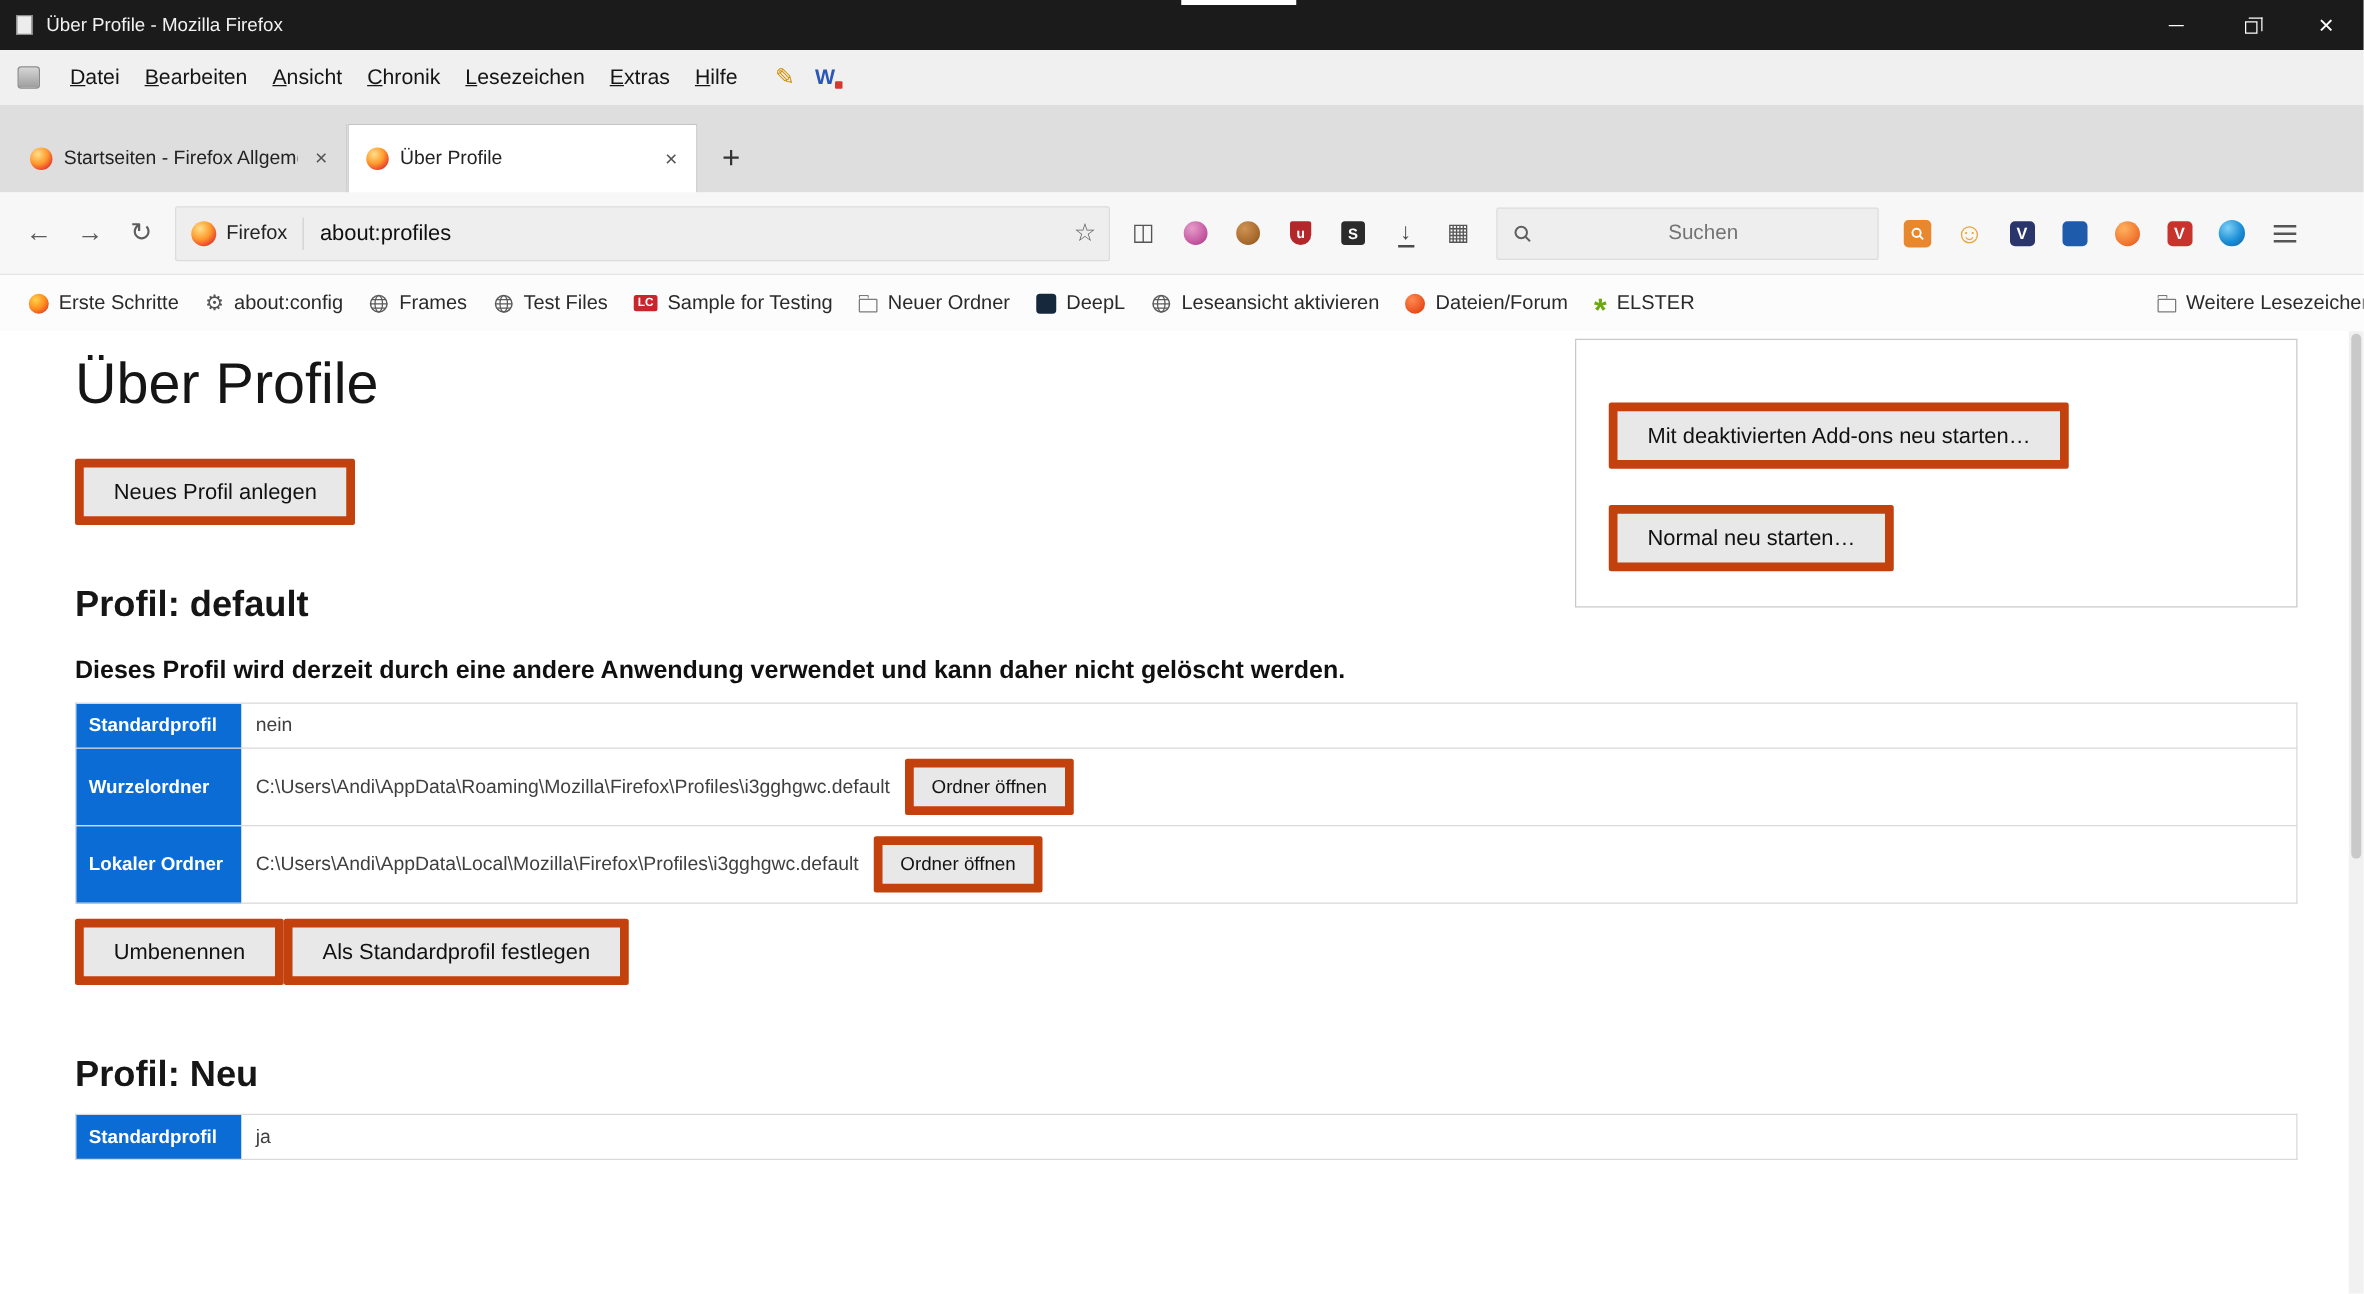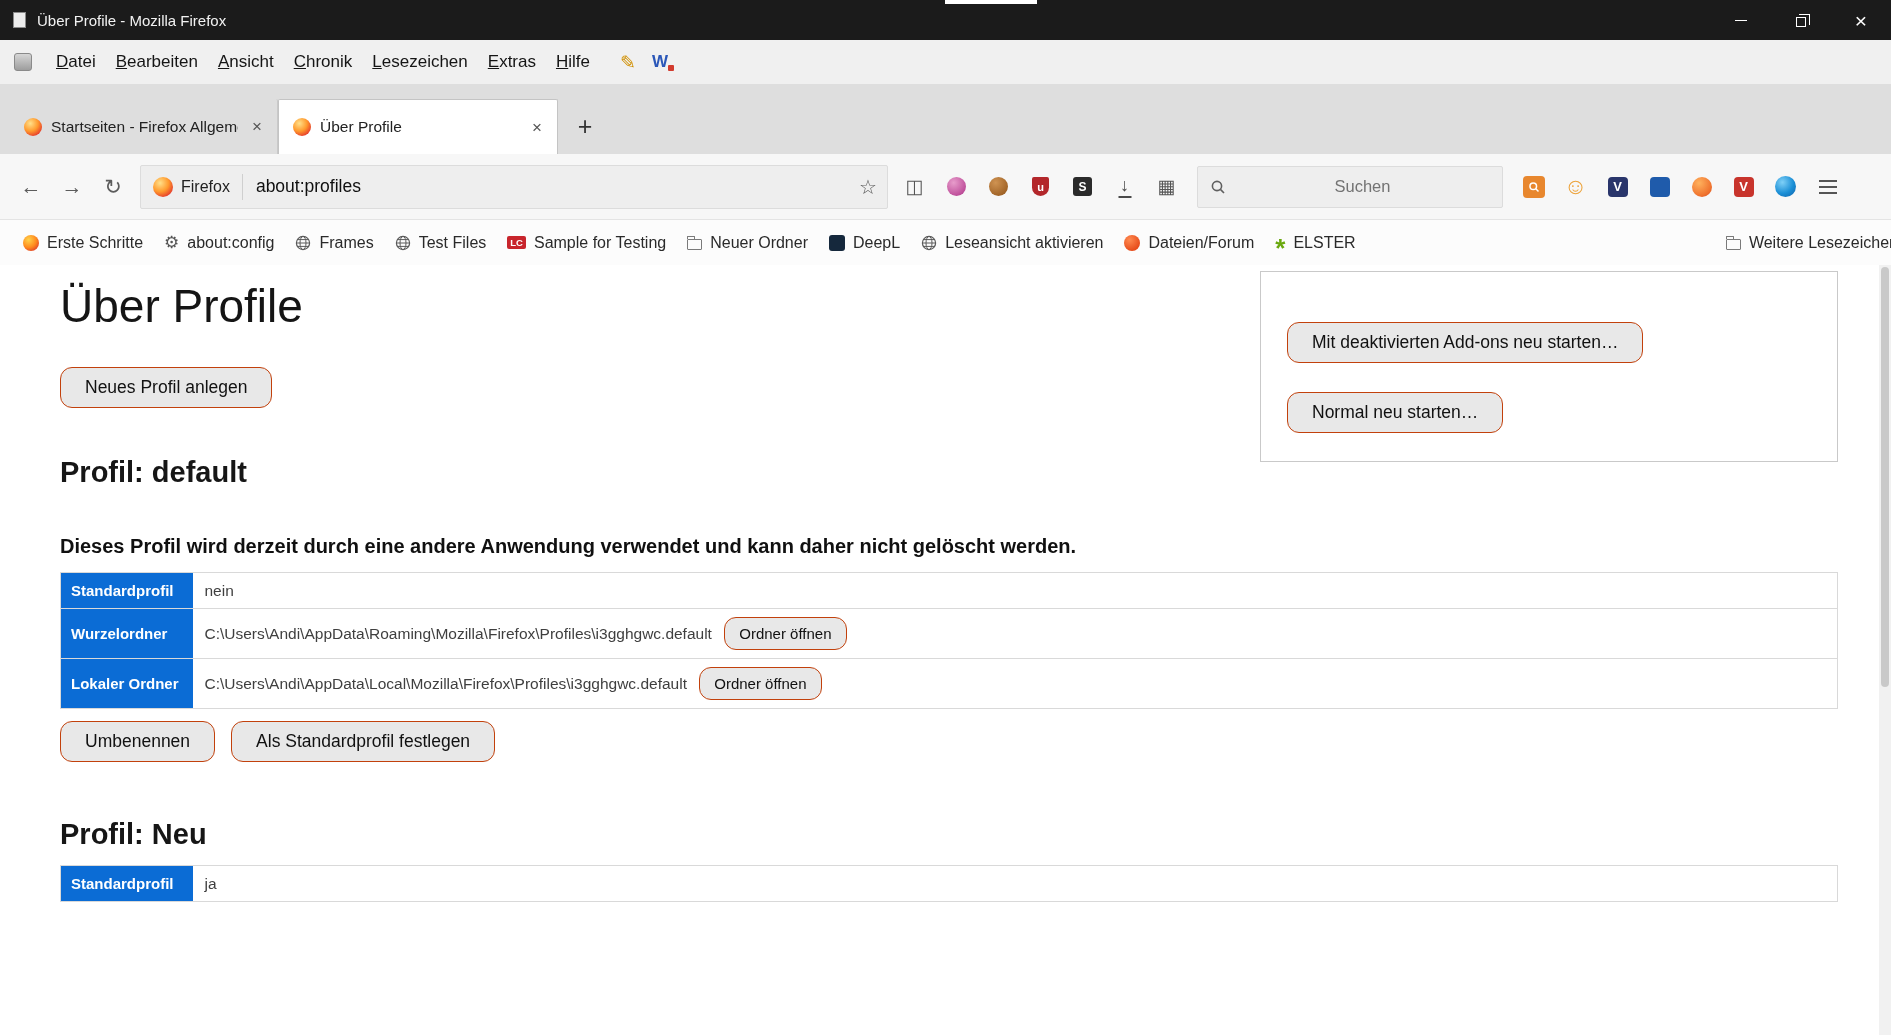--- a/index.html
+++ b/index.html
@@ -99,37 +99,37 @@
   .folder-icon::before { content:""; position:absolute; top:-4px; left:-1px; width:6px; height:2px;
                          border:1px solid #7a7a7a; border-bottom:none; border-radius:1px 1px 0 0; }
   .deepl-sq { width:16px; height:16px; background:#15283c; border-radius:3px; flex:none; }
   .forum-circle { width:16px; height:16px; border-radius:50%; background:radial-gradient(circle at 35% 30%, #ff8a50, #e64a19 75%); flex:none; }
   .elster-star { color:#6aa80f; font-weight:bold; font-size:26px; line-height:10px; position:relative; top:5px; }
 
   
   .content { position:relative; height:770px; padding:6px 53px 0 60px; background:#fff; overflow:hidden; }
   .page-title { font-size:46px; font-weight:300; margin:8px 0 0; color:#151515; }
   .intro { max-width:1170px; font-size:19px; line-height:1.55; color:#3c3c3c; margin:20px 0 0; }
-  .btn { background:#e8e8e8; border:1px solid #c2410c; border-radius:12px; font-family:inherit; font-size:17.5px;
+  .btn { background:#e8e8e8; border:7px solid #c2410c; border-radius:2px; font-family:inherit; font-size:17.5px;
          color:#111; padding:9px 24px; cursor:default; }
   .create-btn { margin-top:34px; }
   .restart-box { position:absolute; top:6px; right:53px; width:578px; border:1px solid #c9c9c9; background:#fff; padding:24px 26px 28px; }
   .restart-title { margin:0; font-size:21px; font-weight:bold; color:#111; }
   .restart-box .btn { display:block; margin-top:29px; font-size:17.5px; }
   .restart-box .btn:first-of-type { margin-top:26px; }
   .profile-section { margin-top:48px; }
   .profile-section.second { margin-top:56px; }
   .section-heading { font-size:29px; font-weight:600; margin:0; color:#161616; }
-  .notice { font-size:20px; font-weight:700; margin:46px 0 0; color:#101010; max-width:1500px; }
+  .notice { font-size:20px; font-weight:700; margin:24px 0 0; color:#101010; max-width:1500px; }
   .profile-table { border-collapse:collapse; width:100%; margin-top:14px; font-size:15.5px; border:1px solid #c8c8c8; }
   .profile-table tr { border:1px solid #d9d9d9;padding-left:32px; }
   .profile-table th { background:#0b6cd5; color:#fff; width:132px; text-align:left; padding:9px 10px; font-size:15px; vertical-align:middle; }
   .profile-table td { padding:8px 12px; color:#3f3f3f; vertical-align:middle; }
   .open-dir-btn { font-size:15px; padding:7px 14px; margin-left:8px; }
-  .actions { margin-top:12px; display:flex; gap:16px; }
+  .actions { margin-top:12px; display:flex; }
 
   
   .scrollbar { position:absolute; top:265px; right:0; width:12px; height:770px; background:#f1f1f1; }
   .scroll-thumb { position:absolute; top:2px; left:2px; width:8px; height:420px; background:#c9c9c9; border-radius:4px; }
 </style>
 </head>
 <body>
 
 <div class="titlebar">
   <span class="win-doc-icon"></span>

